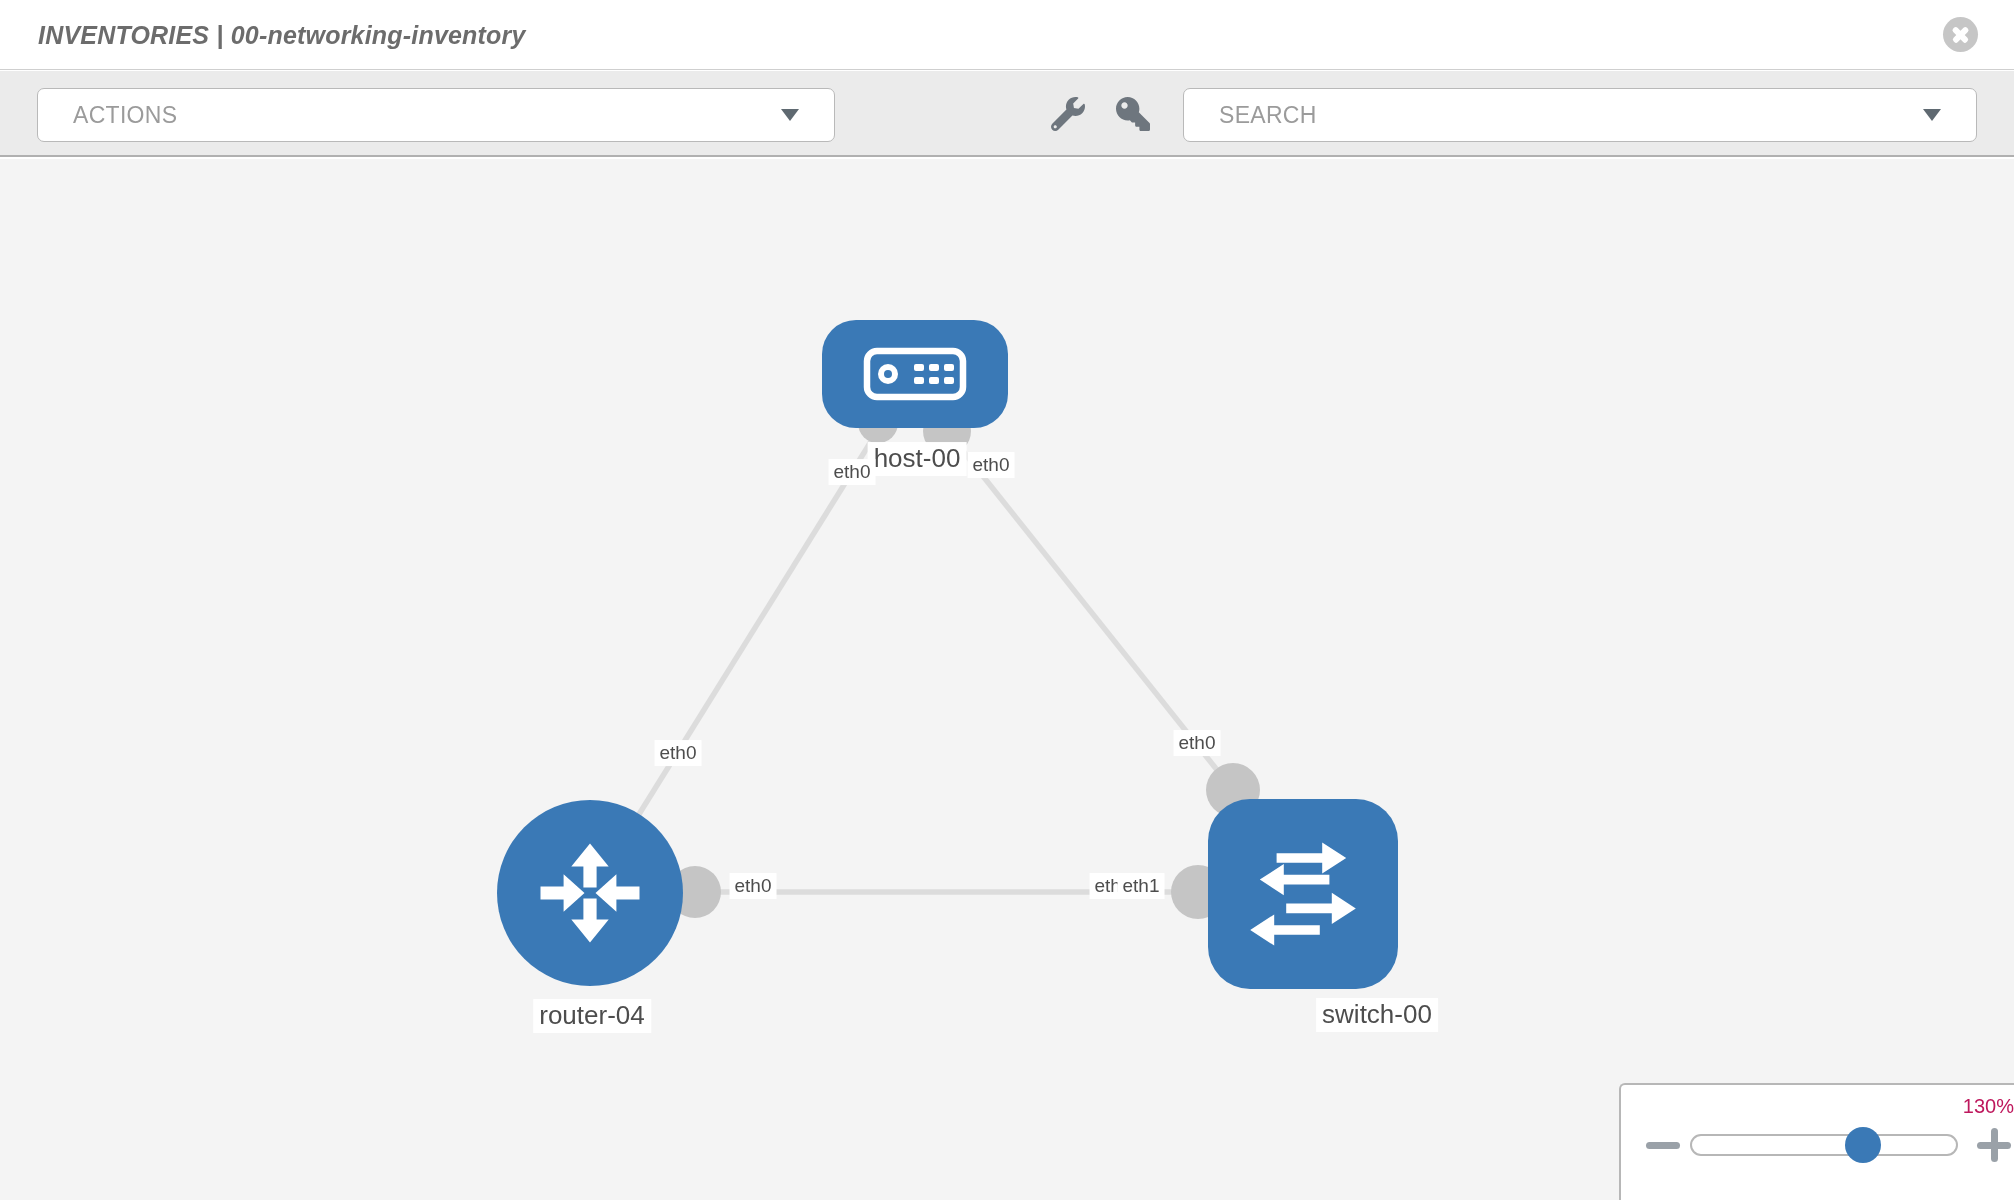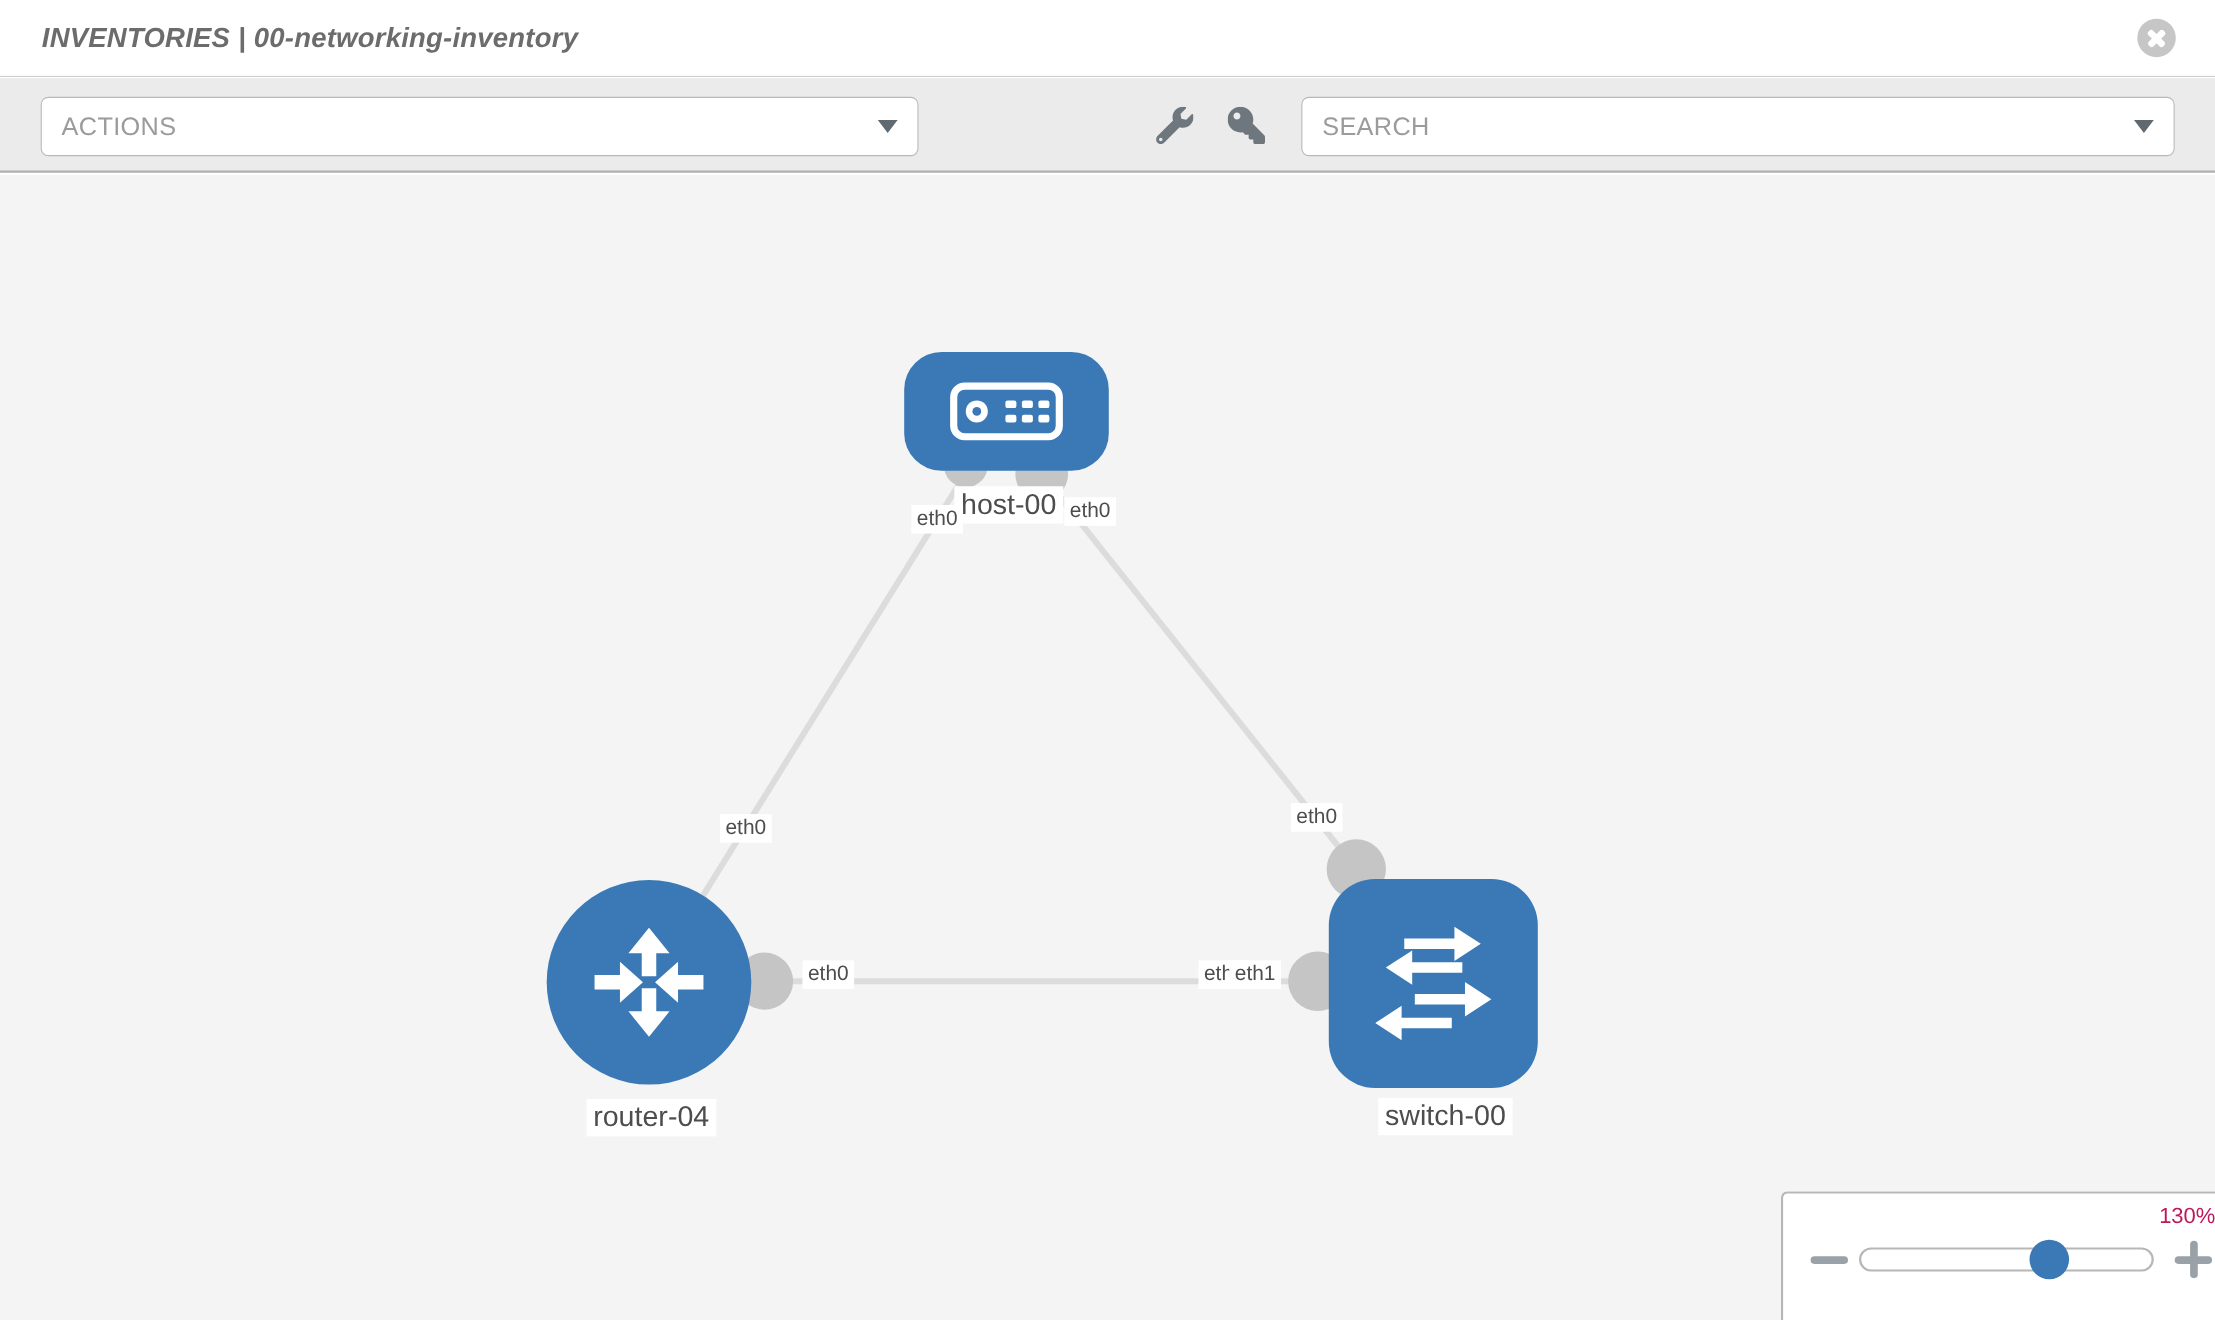--- a/index.html
+++ b/index.html
@@ -30,21 +30,21 @@
   .close-btn .x2 { transform: rotate(-45deg); }
 
   
   .toolbar {
     position: absolute; top: 71px; left: 0; width: 2014px; height: 86px;
     background: #ebebeb; border-bottom: 2px solid #b0b0b0;
   }
   .select {
     position: absolute; top: 17px; height: 54px; background: #ffffff;
     border: 1px solid #b9b9b9; border-radius: 7px;
-    display: flex; align-items: center; padding: 0 18px; cursor: pointer;
+    display: flex; align-items: center; padding: 0 35px; cursor: pointer;
   }
   .select .txt { font-size: 23px; color: #9b9b9b; letter-spacing: 0.3px; }
   .caret {
     width: 0; height: 0; margin-left: auto;
     border-left: 9px solid transparent; border-right: 9px solid transparent;
     border-top: 12px solid #5f6971;
   }
   .sel-actions { left: 37px;  width: 798px; }
   .sel-search  { left: 1183px; width: 794px; }
   .tool-icon { position: absolute; top: 26px; width: 34px; height: 34px; cursor: pointer; }
@@ -181,21 +181,21 @@
         <path d="M28 16 H66 V7 L86 20 L66 33 V24 H28 Z"></path>
         <path d="M72 34 H34 V25 L14 38 L34 51 V42 H72 Z"></path>
         <path d="M36 58 H74 V49 L94 62 L74 75 V66 H36 Z"></path>
         <path d="M64 76 H26 V67 L6 80 L26 93 V84 H64 Z"></path>
       </g>
     </g>
   </svg>
 
   <span class="lbl node-lbl" style="left:917px;  top:300px;">host-00</span>
   <span class="lbl node-lbl" style="left:592px;  top:857px;">router-04</span>
-  <span class="lbl node-lbl" style="left:1314px; top:856px;">switch-00</span>
+  <span class="lbl node-lbl" style="left:1377px; top:856px;">switch-00</span>
 
   <span class="lbl if-lbl" style="left:852px;  top:313px;">eth0</span>
   <span class="lbl if-lbl" style="left:991px;  top:306px;">eth0</span>
   <span class="lbl if-lbl" style="left:678px;  top:594px;">eth0</span>
   <span class="lbl if-lbl" style="left:1197px; top:584px;">eth0</span>
   <span class="lbl if-lbl" style="left:753px;  top:727px;">eth0</span>
   <span class="lbl if-lbl" style="left:1113px; top:727px;">eth0</span>
   <span class="lbl if-lbl" style="left:1141px; top:727px;">eth1</span>
 </div>
 

